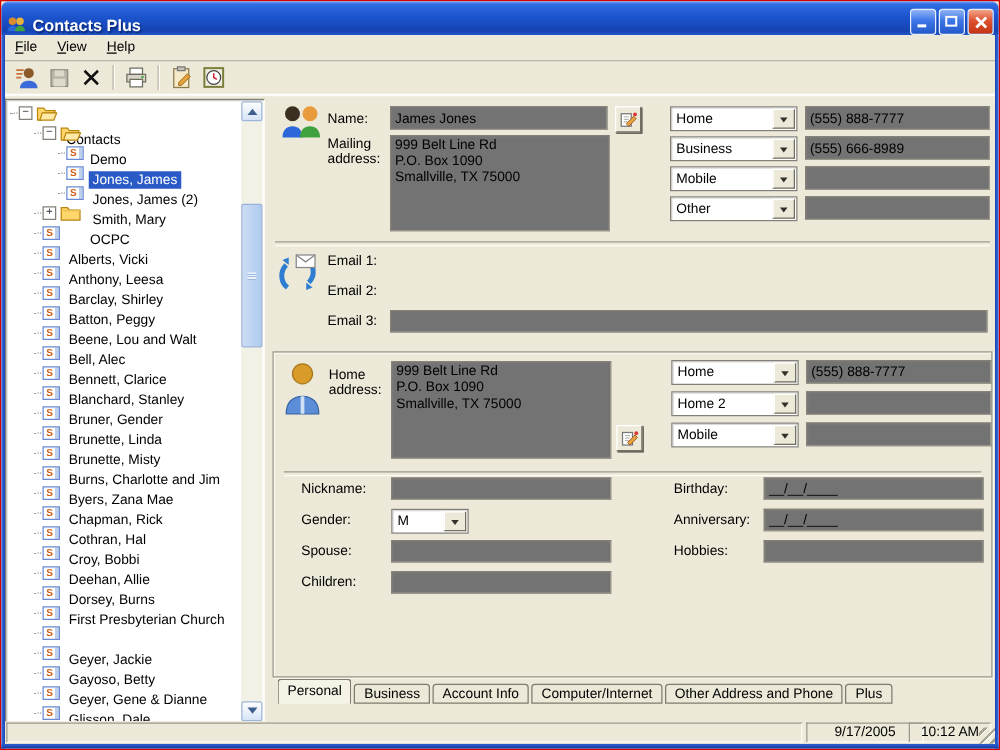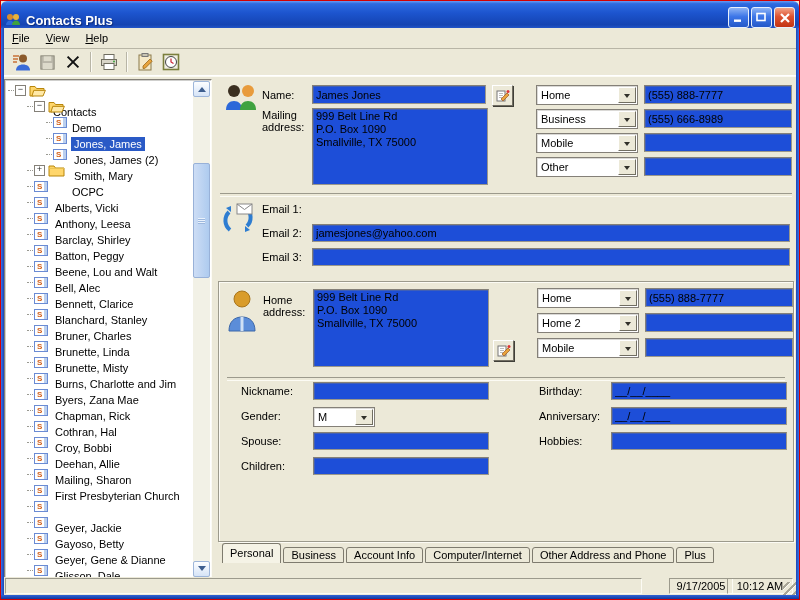--- a/index.html
+++ b/index.html
@@ -51,21 +51,21 @@
   .arrow-up{width:0;height:0;border:4px solid transparent;border-bottom:5px solid #3E5E8E;margin-top:-3px;}
   .arrow-down{width:0;height:0;border:4px solid transparent;border-top:5px solid #3E5E8E;margin-bottom:-3px;}
   .sthumb{position:absolute;left:0;top:82px;width:17px;height:115px;border:1px solid #98B1D8;border-radius:2px;
     background:linear-gradient(90deg,#CDDDF5,#AECBEF);box-sizing:border-box;}
   .sthumb::after{content:"";position:absolute;left:4px;right:4px;top:50%;height:6px;margin-top:-3px;
     background:repeating-linear-gradient(180deg,#EAF2FC 0 1px,#9DB8DE 1px 2px);}
 
   
   .rightpanel{position:absolute;left:217px;top:78px;width:578px;height:487px;background:#ECE9D8;}
   .lbl{position:absolute;font-size:11px;}
-  .field{position:absolute;background:#1d4ed8;border:1px solid #9A978A;border-top-color:#848078;border-left-color:#848078;
+  .field{position:absolute;background:#737373;border:1px solid #9A978A;border-top-color:#848078;border-left-color:#848078;
     box-shadow:inset 1px 1px 0 rgba(132,128,120,.35);font:11px "Liberation Sans",sans-serif;padding:1px 3px;
     box-sizing:border-box;outline:none;}
   input.field{height:19px;} textarea.field{resize:none;line-height:13px;overflow:hidden;}
   .combo{position:absolute;height:20px;background:#fff;border:1px solid #848078;box-sizing:border-box;
     box-shadow:inset 1px 1px 0 rgba(132,128,120,.3);}
   .combo .val{position:absolute;left:4px;top:3px;font-size:11px;}
   .combo .cbtn{position:absolute;right:1px;top:1px;bottom:1px;width:16px;background:#ECE9D8;
     border:1px solid;border-color:#fff #716E62 #716E62 #fff;display:flex;align-items:center;justify-content:center;}
   .combo .cbtn::after{content:"";width:0;height:0;border:3.5px solid transparent;border-top:4px solid #31302A;margin-top:4px;}
   .pushbtn{position:absolute;width:21px;height:21px;background:#ECE9D8;border:1px solid;box-sizing:border-box;
@@ -257,21 +257,21 @@
           <span class="tlabel">Bennett, Clarice</span>
         </div>
         <div class="tree-row" style="padding-left: 21px;">
           <span class="stub"></span>
           <span class="cicon">S</span>
           <span class="tlabel">Blanchard, Stanley</span>
         </div>
         <div class="tree-row" style="padding-left: 21px;">
           <span class="stub"></span>
           <span class="cicon">S</span>
-          <span class="tlabel">Bruner, Charles</span>
+          <span class="tlabel">Bruner, Gender</span>
         </div>
         <div class="tree-row" style="padding-left: 21px;">
           <span class="stub"></span>
           <span class="cicon">S</span>
           <span class="tlabel">Brunette, Linda</span>
         </div>
         <div class="tree-row" style="padding-left: 21px;">
           <span class="stub"></span>
           <span class="cicon">S</span>
           <span class="tlabel">Brunette, Misty</span>
@@ -302,21 +302,21 @@
           <span class="tlabel">Croy, Bobbi</span>
         </div>
         <div class="tree-row" style="padding-left: 21px;">
           <span class="stub"></span>
           <span class="cicon">S</span>
           <span class="tlabel">Deehan, Allie</span>
         </div>
         <div class="tree-row" style="padding-left: 21px;">
           <span class="stub"></span>
           <span class="cicon">S</span>
-          <span class="tlabel">Mailing, Sharon</span>
+          <span class="tlabel">Dorsey, Burns</span>
         </div>
         <div class="tree-row" style="padding-left: 21px;">
           <span class="stub"></span>
           <span class="cicon">S</span>
           <span class="tlabel">First Presbyterian Church</span>
         </div>
         <div class="tree-row" style="padding-left: 21px;">
           <span class="stub"></span>
           <span class="cicon">S</span>
         </div>
@@ -406,21 +406,20 @@
     <svg class="abs" style="left:4px;top:122px" width="32" height="36" viewBox="0 0 32 36">
       <path d="M8 29a12 12 0 0 1-1-18" stroke="#2E7DD1" stroke-width="4" fill="none"></path>
       <path d="M24 7a12 12 0 0 1 1 18" stroke="#2E7DD1" stroke-width="4" fill="none"></path>
       <path d="M4 7 l5 -2 v6 z" fill="#2E7DD1"></path>
       <path d="M28 29 l-5 2 v-6 z" fill="#2E7DD1"></path>
       <rect x="15" y="3" width="15" height="10" fill="#fff" stroke="#888"></rect>
       <path d="M15 3 l7.5 5.5 L30 3" stroke="#888" fill="none"></path>
     </svg>
     <span class="lbl" style="left:44px;top:124px">Email 1:</span>
     <span class="lbl" style="left:44px;top:148px">Email 2:</span>
-    <input class="field" style="left: 94px; top: 145px; width: 478px; height: 18px;" value="jamesjones@yahoo.com">
     <span class="lbl" style="left:44px;top:172px">Email 3:</span>
     <input class="field" style="left: 94px; top: 169px; width: 478px; height: 18px;" value="">
 
     <div class="groupbox" style="left:0;top:202px;width:576px;height:261px">
       <svg class="abs" style="left:8px;top:8px" width="30" height="42" viewBox="0 0 30 42">
         <circle cx="15" cy="9" r="8" fill="#D99C2B" stroke="#A8751C"></circle>
         <path d="M2 41c0-9 5-14 13-14s13 5 13 14z" fill="#5B8DD9" stroke="#3A66A8"></path>
         <path d="M15 27v14" stroke="#CFE0F5" stroke-width="3"></path>
       </svg>
       <span class="lbl" style="left:44px;top:12px;width:48px">Home address:</span>
@@ -479,21 +478,21 @@
       <div class="tab">Business</div>
       <div class="tab">Account Info</div>
       <div class="tab">Computer/Internet</div>
       <div class="tab">Other Address and Phone</div>
       <div class="tab">Plus</div>
     </div>
   </div>
 
   <div class="statusbar">
     <span class="sb-panel" style="left:1px;width:637px"></span>
-    <span class="sb-panel" style="left:665px;width:64px">
+    <span class="sb-panel" style="left:641px;width:94px">
       <span>9/17/2005</span>
     </span>
     <span class="sb-panel" style="left:723px;width:66px">
       <span>10:12 AM</span>
     </span>
     <span class="grip"></span>
   </div>
 
 </div>
 

